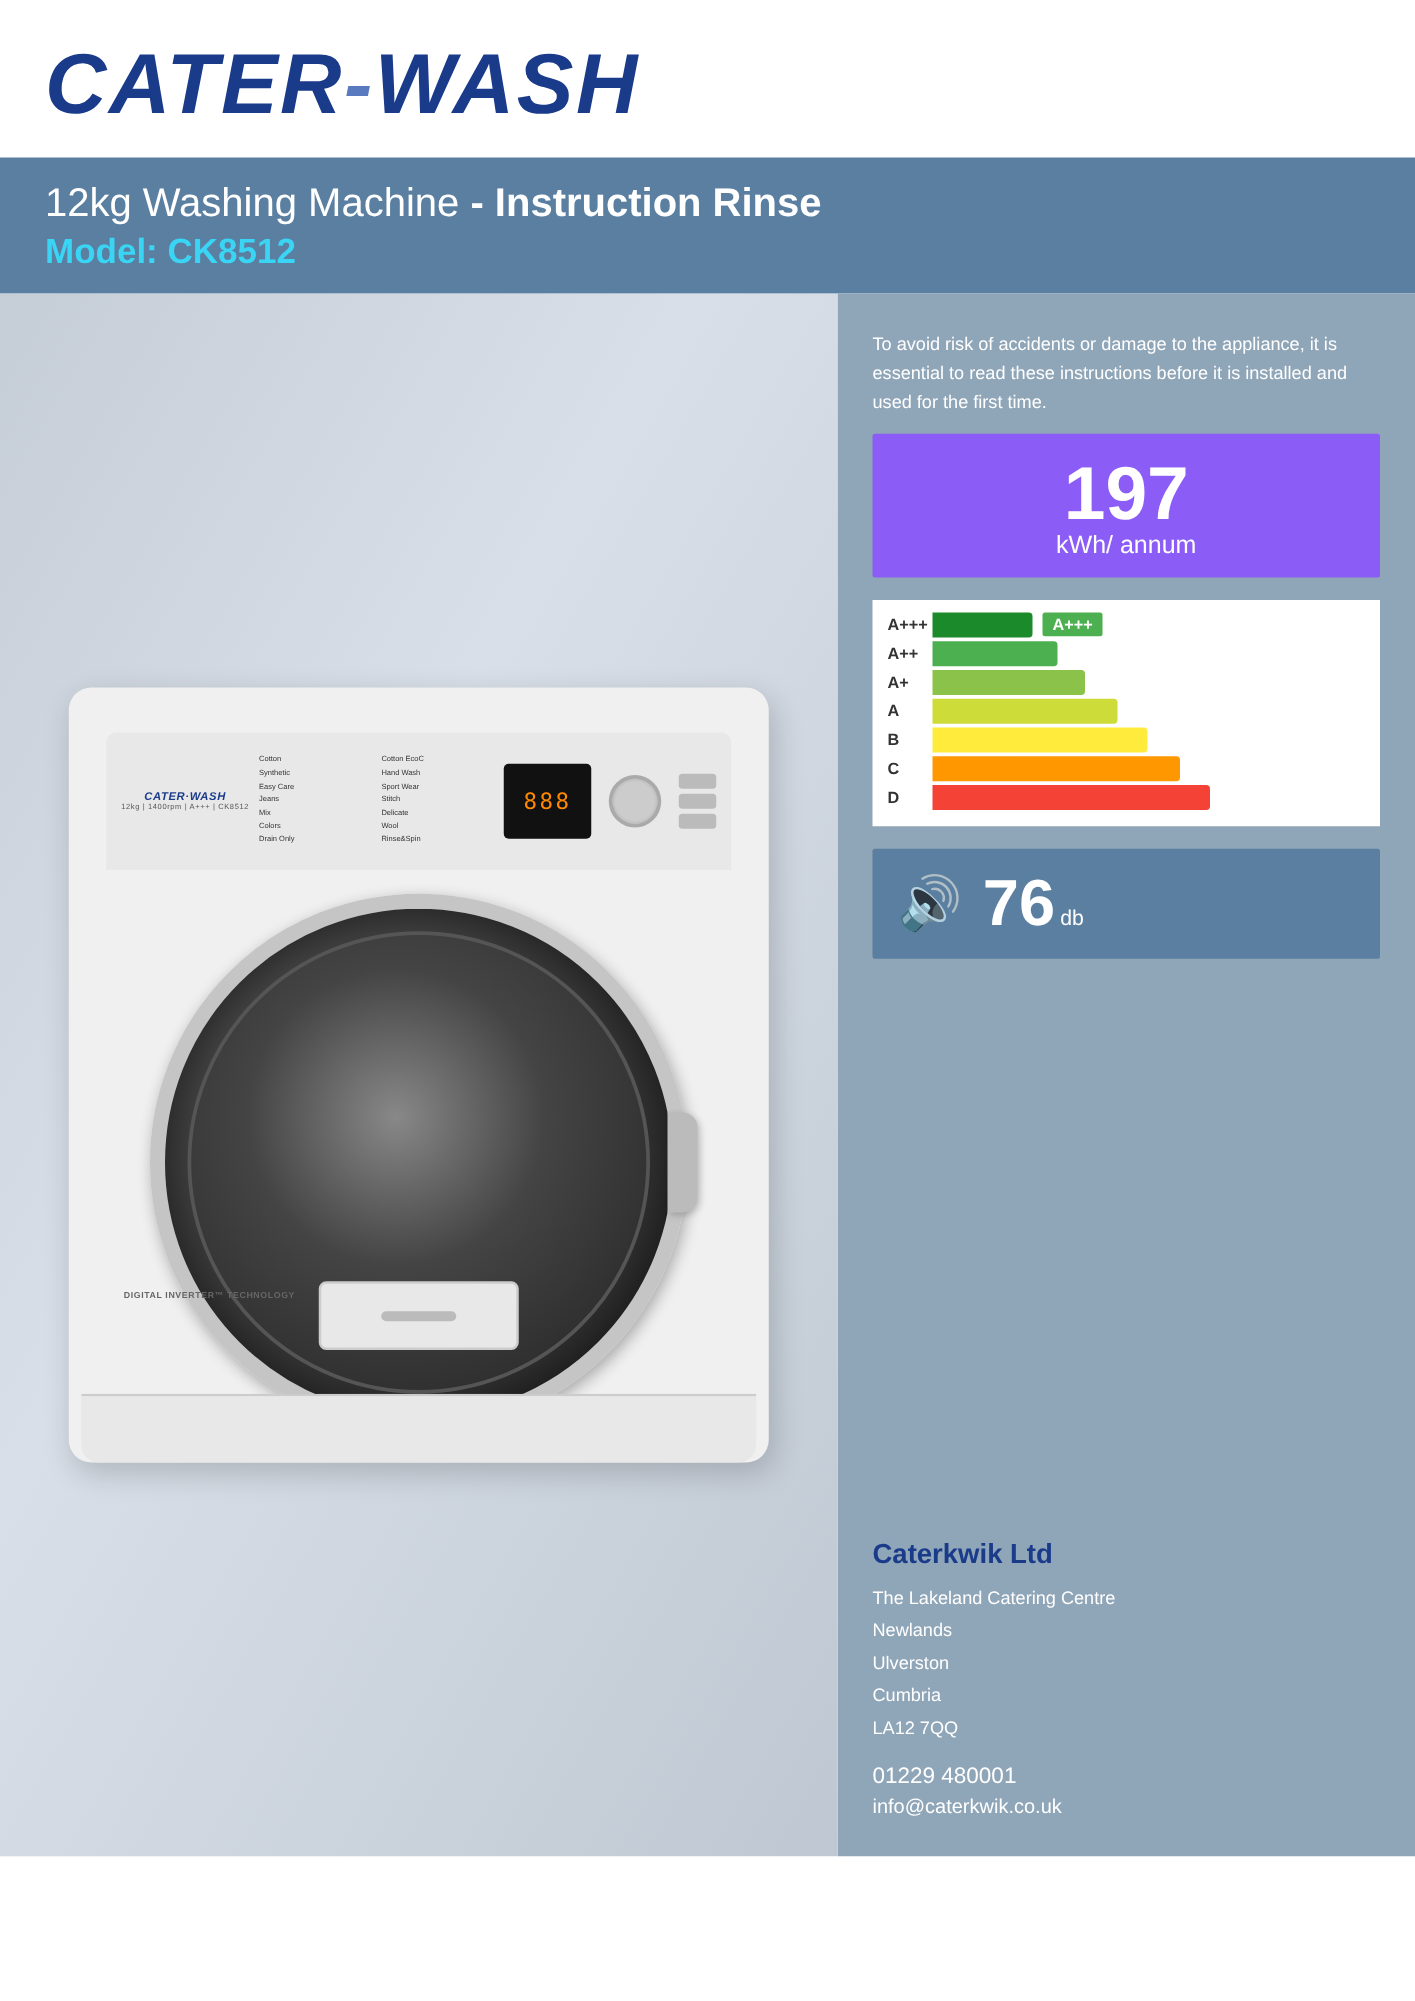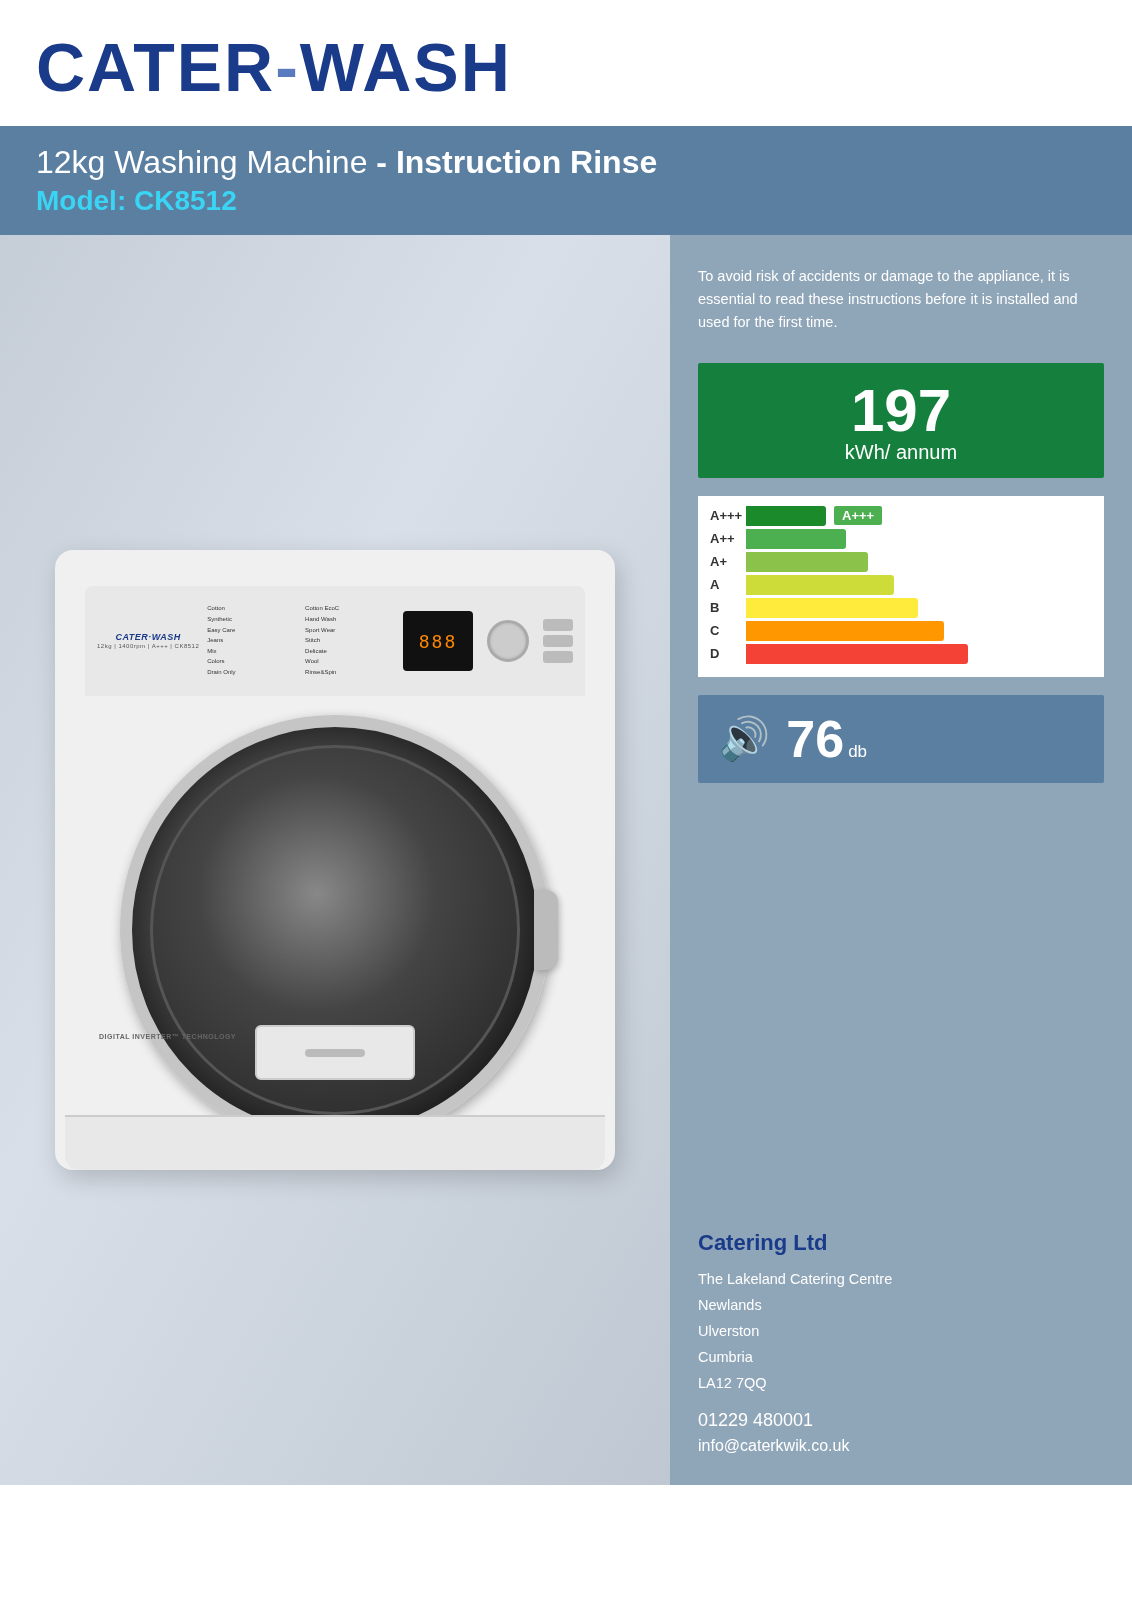--- a/index.html
+++ b/index.html
@@ -11,20 +11,21 @@
     }
 
     
     .header-logo {
       background: #fff;
       padding: 28px 36px 20px 36px;
     }
     .logo-text {
       font-size: 68px;
       font-weight: 900;
+      font-style: italic;
       color: #1a3a8a;
       letter-spacing: 2px;
       font-family: Arial Black, Arial, sans-serif;
     }
     .logo-hyphen {
       color: #5a7abf;
     }
 
     
     .title-bar {
@@ -223,26 +224,26 @@
       display: flex;
       flex-direction: column;
       gap: 0;
     }
 
     
     .safety-text {
       font-size: 14.5px;
       color: #fff;
       line-height: 1.6;
-      margin-bottom: 28px;
+      margin-bottom: 12px;
     }
 
     
     .energy-box {
-      background: #15803d;
+      background: #8b5cf6;
       color: #fff;
       text-align: center;
       padding: 18px 16px 14px 16px;
       margin-bottom: 18px;
       border-radius: 2px;
     }
     .energy-kwh-number {
       font-size: 60px;
       font-weight: 900;
       color: #fff;
@@ -476,21 +477,21 @@
       <div class="sound-icon">🔊</div>
       <div style="display:flex;align-items:baseline;gap:4px;">
         <div class="sound-number">76</div>
         <div class="sound-unit">db</div>
       </div>
     </div>
 
     <div style="flex:1;min-height:30px;"></div>
 
     <div>
-      <div class="company-name">Catering Ltd</div>
+      <div class="company-name">Caterkwik Ltd</div>
       <div class="company-address">
         <div>The Lakeland Catering Centre</div>
         <div>Newlands</div>
         <div>Ulverston</div>
         <div>Cumbria</div>
         <div>LA12 7QQ</div>
       </div>
       <div class="company-phone">01229 480001</div>
       <div class="company-email">info@caterkwik.co.uk</div>
     </div>

